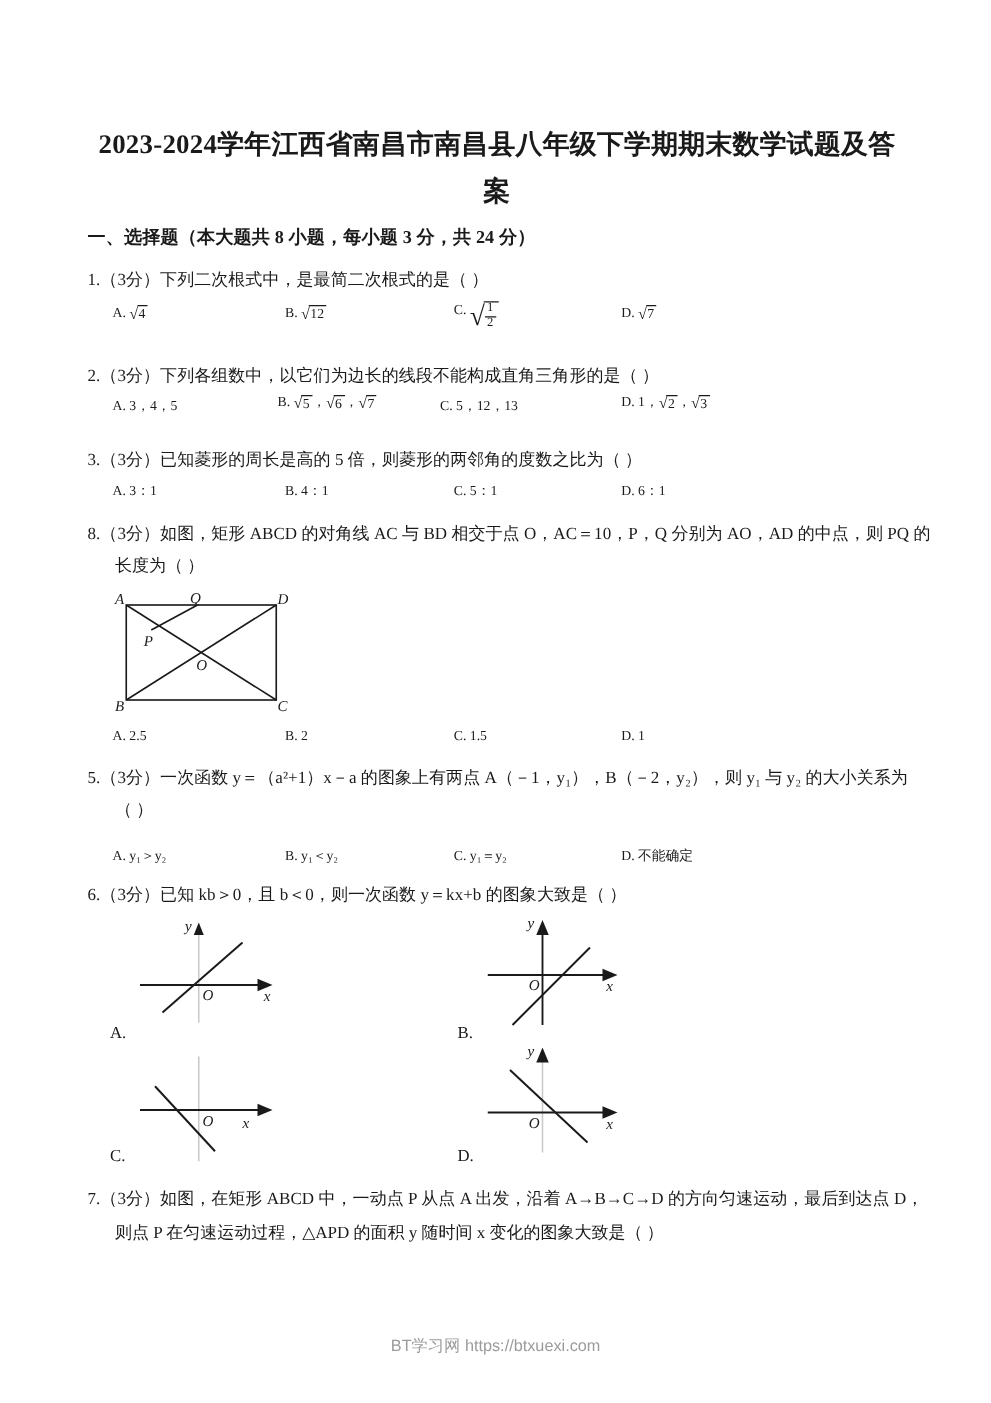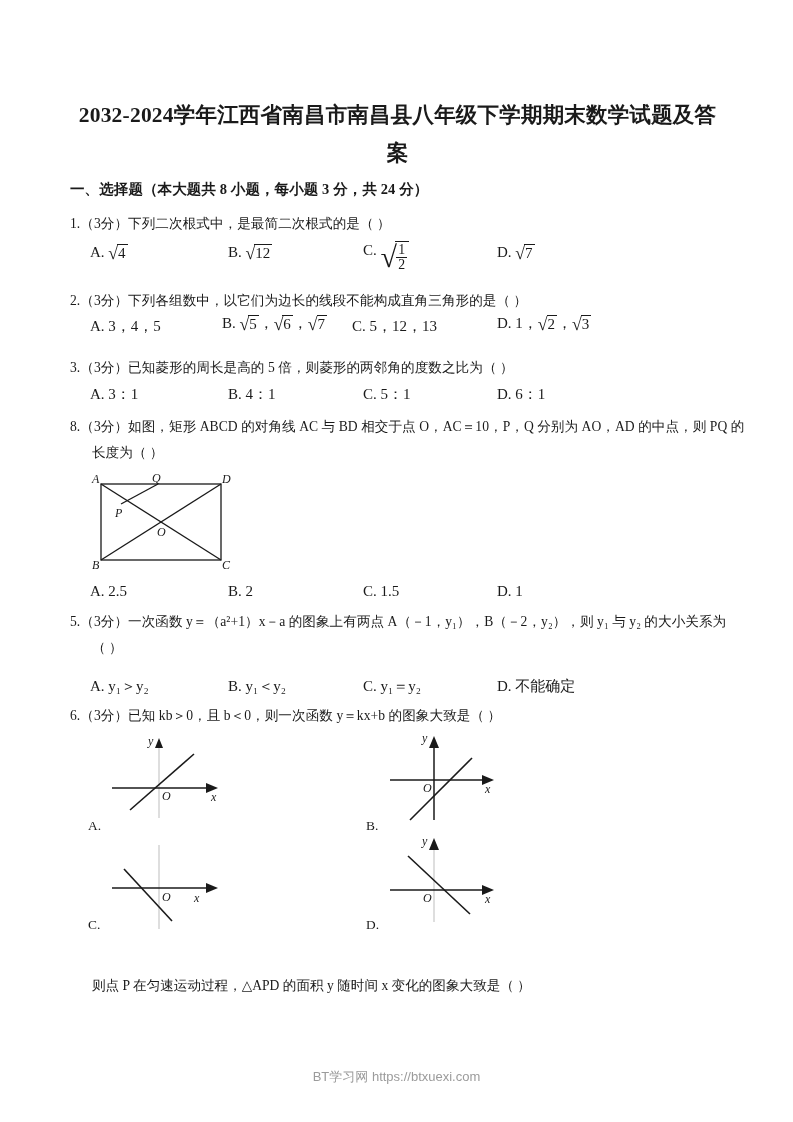--- a/index.html
+++ b/index.html
@@ -48,21 +48,21 @@
     white-space: nowrap;
   }
   .qindent {
     position: absolute;
     font-size: 13.6px;
     line-height: 20px;
     white-space: nowrap;
   }
   .opt {
     position: absolute;
-    font-size: 15px;
+    font-size: 11px;
     white-space: nowrap;
   }
 
   
   .rad {
     display: inline-block;
     position: relative;
     white-space: nowrap;
     vertical-align: -0.05em;
   }
@@ -123,21 +123,21 @@
     color: #9b9b9b;
     font-family: "Liberation Sans", sans-serif;
   }
 </style>
 </head>
 <body>
 
 <div class="page">
 
   <div class="doc-title">
-    <span>2032-2024学年江西省南昌市南昌县八年级下学期期末数学试题及答</span>
+    <span>2023-2024学年江西省南昌市南昌县八年级下学期期末数学试题及答</span>
     <br>
     <span>案</span>
   </div>
 
   <div class="section-head">一、选择题（本大题共 8 小题，每小题 3 分，共 24 分）</div>
 
   <div class="qline" style="left:70px; top:214px;text-align:center;">1.（3分）下列二次根式中，是最简二次根式的是（       ）</div>
   <div class="opt" style="left:90px; top:243px;">
     <span>A.</span>
     <span class="rad"><span class="sign">√</span><span class="body">4</span></span>
@@ -296,17 +296,18 @@
       <line x1="0" y1="52" x2="96" y2="52" stroke="#1a1a1a" stroke-width="1.5"></line>
       <polygon points="104,52 92,47 92,57" fill="#1a1a1a"></polygon>
       <line x1="18" y1="18" x2="80" y2="76" stroke="#1a1a1a" stroke-width="1.6"></line>
     </svg>
     <span class="lbl" style="left:32px; top:-4px;">y</span>
     <span class="lbl" style="left:33px; top:53px;">O</span>
     <span class="lbl" style="left:95px; top:54px;">x</span>
   </div>
   <span class="optlabel" style="left:366px; top:917px;">D.</span>
 
+  <div class="qline" style="left:70px; top:949px;">7.（3分）如图，在矩形 ABCD 中，一动点 P 从点 A 出发，沿着 A→B→C→D 的方向匀速运动，最后到达点 D，</div>
   <div class="qindent" style="left:92px; top:976px;">则点 P 在匀速运动过程，△APD 的面积 y 随时间 x 变化的图象大致是（       ）</div>
 
   <div class="footer">BT学习网 https://btxuexi.com</div>
 
 </div>
 
 </body></html>

